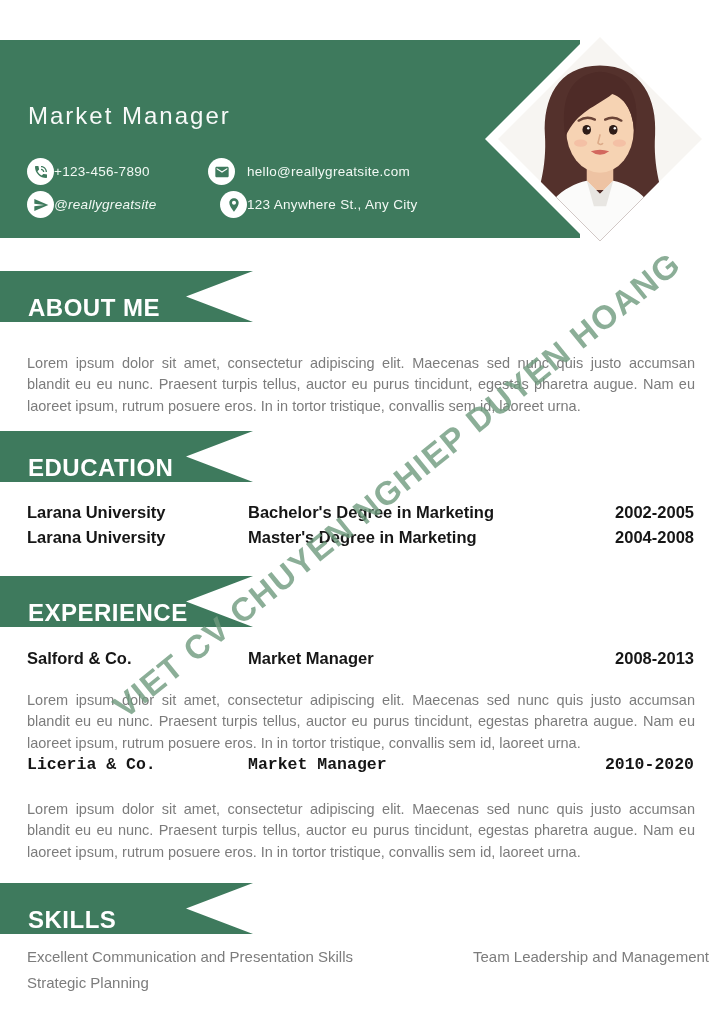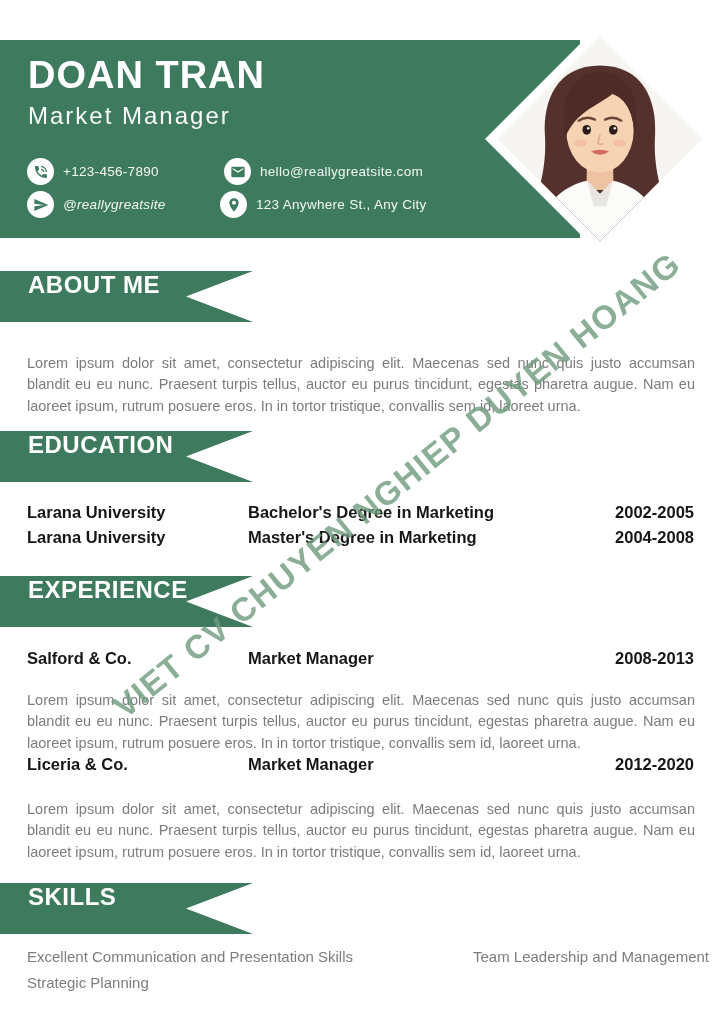--- a/index.html
+++ b/index.html
@@ -15,67 +15,66 @@
     background:#ffffff;overflow:hidden;
     font-family:"Liberation Sans",sans-serif;
   }
   
   .header-band{position:absolute;left:0;top:40px;width:580px;height:198px;background:var(--green);z-index:1;}
   .name{position:absolute;left:28px;top:54px;z-index:2;color:#fff;font-size:38px;font-weight:700;letter-spacing:1px;}
   .job-title{position:absolute;left:28px;top:102px;z-index:2;color:rgba(255,255,255,.96);font-size:24px;font-weight:400;letter-spacing:2px;}
   .contact{position:absolute;z-index:2;display:flex;align-items:center;height:27px;}
   .contact .bubble{width:27px;height:27px;border-radius:50%;background:#fff;display:flex;align-items:center;justify-content:center;flex:0 0 27px;}
   .contact .bubble svg{width:16px;height:16px;fill:var(--green);}
-  .contact .ctext{margin-left:9px;color:#f2f9f4;font-size:13.5px;letter-spacing:.3px;white-space:nowrap;}
+  .contact .ctext{color:#f2f9f4;font-size:13.5px;letter-spacing:.3px;white-space:nowrap;}
   .c-phone{left:27px;top:158px;}
-  .c-email{left:224px;top:158px;}
+  .c-email{left:208px;top:158px;gap:12px;}
   .c-telegram{left:27px;top:191px;font-style:italic;}
   .c-location{left:220px;top:191px;align-items:center;}
   
   .diamond-white{position:absolute;left:485px;top:24px;width:230px;height:230px;background:#fff;
     clip-path:polygon(50% 0,100% 50%,50% 100%,0 50%);z-index:2;}
   .diamond-photo{position:absolute;left:498px;top:37px;width:204px;height:204px;
     clip-path:polygon(50% 0,100% 50%,50% 100%,0 50%);z-index:3;}
   .diamond-photo svg{display:block;width:100%;height:100%;}
   
   .ribbon{position:absolute;left:0;width:253px;height:51px;background:var(--green);
     clip-path:polygon(0 0,100% 0,calc(100% - 67px) 50%,100% 100%,0 100%);
-    display:flex;align-items:flex-start;padding-left:28px;box-sizing:border-box;
+    display:flex;align-items:flex-end;padding-left:28px;box-sizing:border-box;
     color:#fff;font-size:24px;font-weight:700;letter-spacing:.5px;z-index:4;}
   .r-about{top:271px;}
   .r-education{top:431px;}
   .r-experience{top:576px;}
   .r-skills{top:883px;}
   
   .para{position:absolute;left:27px;width:668px;color:var(--body-gray);
     font-size:14.5px;line-height:21.5px;text-align:justify;text-align-last:left;}
   .p-about{top:338px;}
   .p-job1{top:675px;}
   .p-job2{top:784px;}
   .edu-rows{position:absolute;left:27px;top:500px;width:667px;}
   .edu-row,.job-head{display:grid;grid-template-columns:221px 1fr 120px;
     color:var(--ink);font-size:16.5px;font-weight:700;line-height:25px;}
   .edu-row .years,.job-head .years{text-align:right;}
   .jh1{position:absolute;left:27px;top:646px;width:667px;}
-  .jh2{position:absolute;left:27px;top:752px;width:667px;}
+  .jh2{position:absolute;left:27px;top:752px;width:667px;font-family:Liberation Mono, monospace;}
   .skills-left{position:absolute;left:27px;top:944px;color:var(--body-gray);font-size:15px;line-height:26px;}
   .skills-right{position:absolute;left:473px;top:944px;color:var(--body-gray);font-size:15px;line-height:26px;}
   
   .watermark{position:absolute;left:40px;top:472px;width:700px;z-index:30;
     transform:rotate(-39deg);transform-origin:50% 50%;
     color:var(--wm-green);opacity:.8;font-size:33px;font-weight:700;letter-spacing:1.5px;
     text-align:center;white-space:nowrap;pointer-events:none;}
 </style>
 </head>
 <body>
 
 <div class="page">
 
   <div class="header-band"></div>
-  <div class="name">DOAN TRAN</div>
   <div class="job-title">Market Manager</div>
 
   <div class="contact c-phone">
     <span class="bubble">
       <svg viewBox="0 0 24 24">
           <path d="M6.62 10.79c1.44 2.83 3.76 5.14 6.59 6.59l2.2-2.2c.27-.27.67-.36 1.02-.24 1.12.37 2.33.57 3.57.57.55 0 1 .45 1 1V20c0 .55-.45 1-1 1-9.39 0-17-7.61-17-17 0-.55.45-1 1-1h3.5c.55 0 1 .45 1 1 0 1.25.2 2.45.57 3.57.11.35.03.74-.25 1.02l-2.2 2.2z"></path>
           <path d="M19 12h2c0-4.97-4.03-9-9-9v2c3.87 0 7 3.13 7 7zm-4 0h2c0-2.76-2.24-5-5-5v2c1.66 0 3 1.34 3 3z"></path>
         </svg>
     </span>
     <span class="ctext">+123-456-7890</span>
@@ -158,21 +157,21 @@
   <div class="job-head jh1">
     <span>Salford &amp; Co.</span>
     <span>Market Manager</span>
     <span class="years">2008-2013</span>
   </div>
   <p class="para p-job1">Lorem ipsum dolor sit amet, consectetur adipiscing elit. Maecenas sed nunc quis justo accumsan blandit eu eu nunc. Praesent turpis tellus, auctor eu purus tincidunt, egestas pharetra augue. Nam eu laoreet ipsum, rutrum posuere eros. In in tortor tristique, convallis sem id, laoreet urna.</p>
 
   <div class="job-head jh2">
     <span>Liceria &amp; Co.</span>
     <span>Market Manager</span>
-    <span class="years">2012-2020</span>
+    <span class="years">2010-2020</span>
   </div>
   <p class="para p-job2">Lorem ipsum dolor sit amet, consectetur adipiscing elit. Maecenas sed nunc quis justo accumsan blandit eu eu nunc. Praesent turpis tellus, auctor eu purus tincidunt, egestas pharetra augue. Nam eu laoreet ipsum, rutrum posuere eros. In in tortor tristique, convallis sem id, laoreet urna.</p>
 
   <div class="ribbon r-skills">
     <span>SKILLS</span>
   </div>
   <div class="skills-left">
     <div>Excellent Communication and Presentation Skills</div>
     <div>Strategic Planning</div>
   </div>

